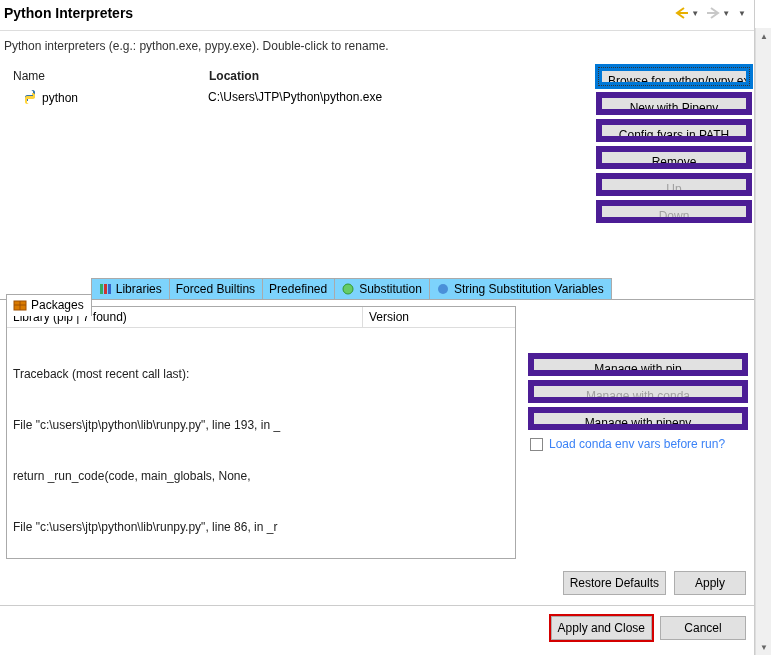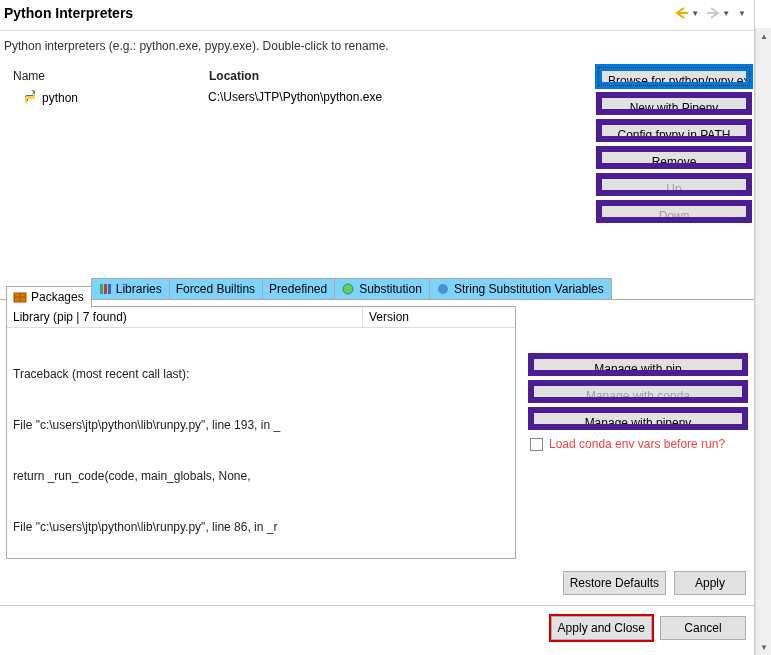--- a/index.html
+++ b/index.html
@@ -31,35 +31,35 @@
   .py-icon { width:16px; height:16px; display:inline-block; }
 
   .side-buttons { width:156px; display:flex; flex-direction:column; gap:4px; }
   .btn { background:#e1e1e1; border:6px solid #4c1d95; padding:3px 6px; text-align:center; cursor:pointer; height:23px; line-height:15px; white-space:nowrap; overflow:hidden;}
   .btn.focused { outline:1px dotted #333; outline-offset:-3px; border-color:#0078d7; box-shadow: 0 0 0 1px #0078d7;}
   .btn.disabled { color:#a0a0a0; cursor:default;}
   .u { text-decoration: underline; }
 
   .tabs { display:flex; align-items:flex-end; padding: 0 6px; border-bottom:1px solid #aaa; margin-top:2px; gap:0;}
   .tab { padding:3px 7px 3px 6px; border:1px solid #aaa; border-bottom:none; background:#7dd3fc; margin-right:-1px; display:flex; align-items:center; gap:4px; cursor:pointer;}
-  .tab.active { background:#fff; position:relative; top:9px; padding-bottom:4px;}
+  .tab.active { background:#fff; position:relative; top:17px; padding-bottom:4px;}
   .tab-icon { width:14px; height:14px; display:inline-block;}
 
   .lower { display:flex; padding: 6px; gap:12px; height: 265px;}
   .pkg-panel { flex:1; border:1px solid #aaa; display:flex; flex-direction:column; overflow:hidden;}
   .pkg-head { display:flex; border-bottom:1px solid #ddd; }
   .pkg-head .ph { padding:3px 6px; }
   .ph-lib { width: 356px; border-right:1px solid #ddd;}
   .ph-ver { flex:1; }
   .pkg-body { padding: 4px 6px; font-size:12px; color:#222; line-height:17px; white-space:pre; overflow:hidden;}
   .pkg-body .line { white-space: nowrap; overflow:hidden; text-overflow:clip;}
 
   .pkg-side { width:220px; display:flex; flex-direction:column; gap:4px;margin-top:47px;}
   .pkg-side .btn { width:100%; }
-  .chk-row { display:flex; align-items:center; gap:6px; padding:3px 2px; color:#ef4444;}
+  .chk-row { display:flex; align-items:center; gap:6px; padding:3px 2px; color:#3b82f6;}
   .chk { width:13px; height:13px; border:1px solid #888; background:#fff;}
 
   .footer1 { display:flex; justify-content:flex-end; gap:8px; padding: 6px 8px; border-top: none;}
   .footer2 { display:flex; justify-content:flex-end; gap:8px; padding: 10px 8px 10px 8px; border-top:1px solid #ccc; margin-top:4px;}
   .fbtn { background:#e1e1e1; border:1px solid #adadad; padding:3px 6px; text-align:center; cursor:pointer; min-width:86px; height:24px; line-height:16px;}
   .fbtn.highlight { outline:2px solid #d40000; outline-offset:0px;}
 
   hr.sep { border:none; border-top:1px solid #ddd; margin:2px 0 4px 0;}
 </style>
 </head>
@@ -108,21 +108,21 @@
           </span>
           <span>python</span>
         </div>
         <div class="cell-loc">C:\Users\JTP\Python\python.exe</div>
       </div>
     </div>
 
     <div class="side-buttons">
       <div class="btn focused"><span>Brows</span><span class="u">e</span><span> for python/pypy exe</span></div>
       <div class="btn"><span class="u">N</span><span>ew with Pipenv</span></div>
-      <div class="btn"><span>Config </span><span class="u">f</span><span>pypy in PATH</span></div>
+      <div class="btn"><span>Config </span><span class="u">f</span><span>vars in PATH</span></div>
       <div class="btn"><span class="u">R</span><span>emove</span></div>
       <div class="btn disabled"><span class="u">U</span><span>p</span></div>
       <div class="btn disabled">Down</div>
     </div>
   </div>
 
   <div class="tabs">
     <div class="tab active">
       <span class="tab-icon"><svg width="14" height="14" viewBox="0 0 14 14">
             <rect x="1" y="3" width="12" height="9" fill="#d97a00" stroke="#a05000"></rect>

